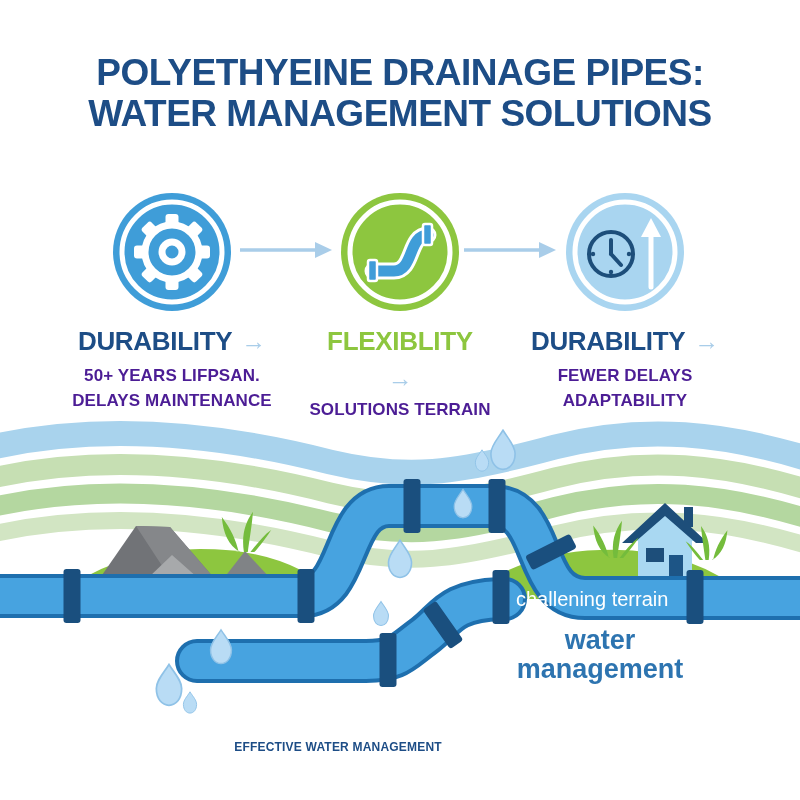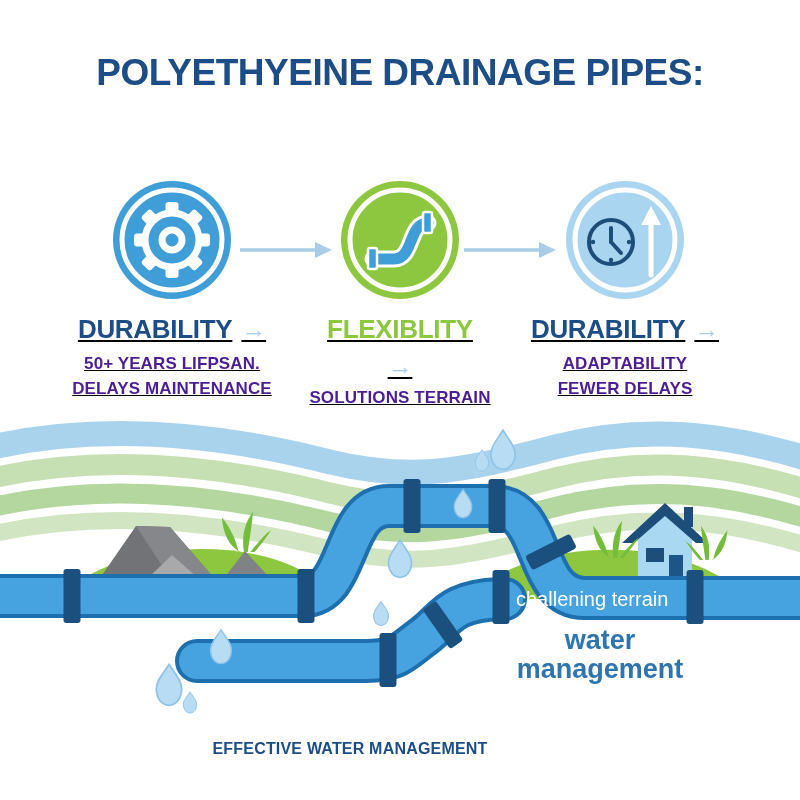--- a/index.html
+++ b/index.html
@@ -2,44 +2,45 @@
 <html><head>
 <meta charset="utf-8">
 <style>
   html,body{margin:0;padding:0;width:800px;height:800px;overflow:hidden;background:#fff;
     font-family:"Liberation Sans", sans-serif;}
   .canvas{position:relative;width:800px;height:800px;background:#ffffff;overflow:hidden;padding-left:48px;}
 
   .title{position:absolute;top:52px;left:0;width:800px;text-align:center;
     color:#1d4d86;font-weight:bold;font-size:37px;line-height:41px;letter-spacing:-0.5px;}
 
-  .feature{position:absolute;top:178px;width:250px;text-align:center;text-decoration:underline;}
+  .feature{position:absolute;top:190px;width:250px;text-align:center;}
   .feature.f1{left:47px;} .feature.f2{left:275px;} .feature.f3{left:500px;}
   .feature .badge{display:block;margin:0 auto;}
   .fheading{margin-top:12px;font-size:26px;font-weight:bold;color:#1d4d86;
     display:flex;align-items:center;justify-content:center;gap:9px;letter-spacing:-0.3px;}
   .fheading.green{color:#8dc63f;flex-direction:column;}
   .fheading .mini-arrow{color:#a9cde9;font-size:25px;font-weight:bold;line-height:1;}
   .flines{margin-top:6px;color:#4c1d95;font-size:17px;font-weight:bold;line-height:25px;letter-spacing:0.1px;}
 
   .connector{position:absolute;top:238px;}
   .connector.c1{left:236px;} .connector.c2{left:460px;}
 
   .scene{position:absolute;top:415px;left:0;}
 
   .footer{position:absolute;top:740px;left:0;width:676px;text-align:center;
-    color:#1d4d86;font-size:16px;font-weight:bold;letter-spacing:0.2px;margin-left:12px;}
+    color:#1d4d86;font-size:12px;font-weight:bold;letter-spacing:0.2px;}
 </style>
 </head>
 <body>
 
 <div class="canvas">
 
   <div class="title">
     <div>POLYETHYEINE DRAINAGE PIPES:</div>
+    <div>WATER MANAGEMENT SOLUTIONS</div>
   </div>
 
   <div class="feature f1">
     <svg class="badge" width="124" height="124" viewBox="-62 -62 124 124">
       <circle r="59" fill="#3f9dd8"></circle>
       <circle r="50" fill="none" stroke="#ffffff" stroke-width="5"></circle>
       <g>
         <rect x="-6.5" y="-38" width="13" height="18" rx="3" fill="#fff"></rect>
         <rect x="-6.5" y="-38" width="13" height="18" rx="3" fill="#fff" transform="rotate(45)"></rect>
         <rect x="-6.5" y="-38" width="13" height="18" rx="3" fill="#fff" transform="rotate(90)"></rect>
@@ -97,22 +98,22 @@
       <g>
         <path d="M 26,35 V -18" stroke="#fff" stroke-width="5" fill="none" stroke-linecap="round"></path>
         <path d="M 26,-34 L 16,-15 H 36 Z" fill="#fff"></path>
       </g>
     </svg>
     <div class="fheading">
       <span>DURABILITY</span>
       <span class="mini-arrow">→</span>
     </div>
     <div class="flines">
+      <div>FEWER DELAYS</div>
       <div>ADAPTABILITY</div>
-      <div>FEWER DELAYS</div>
     </div>
   </div>
 
   <svg class="connector c1" width="100" height="24">
     <line x1="4" y1="12" x2="80" y2="12" stroke="#a9cde9" stroke-width="3.5"></line>
     <polygon points="79,4 96,12 79,20" fill="#a9cde9"></polygon>
   </svg>
   <svg class="connector c2" width="100" height="24">
     <line x1="4" y1="12" x2="80" y2="12" stroke="#a9cde9" stroke-width="3.5"></line>
     <polygon points="79,4 96,12 79,20" fill="#a9cde9"></polygon>

